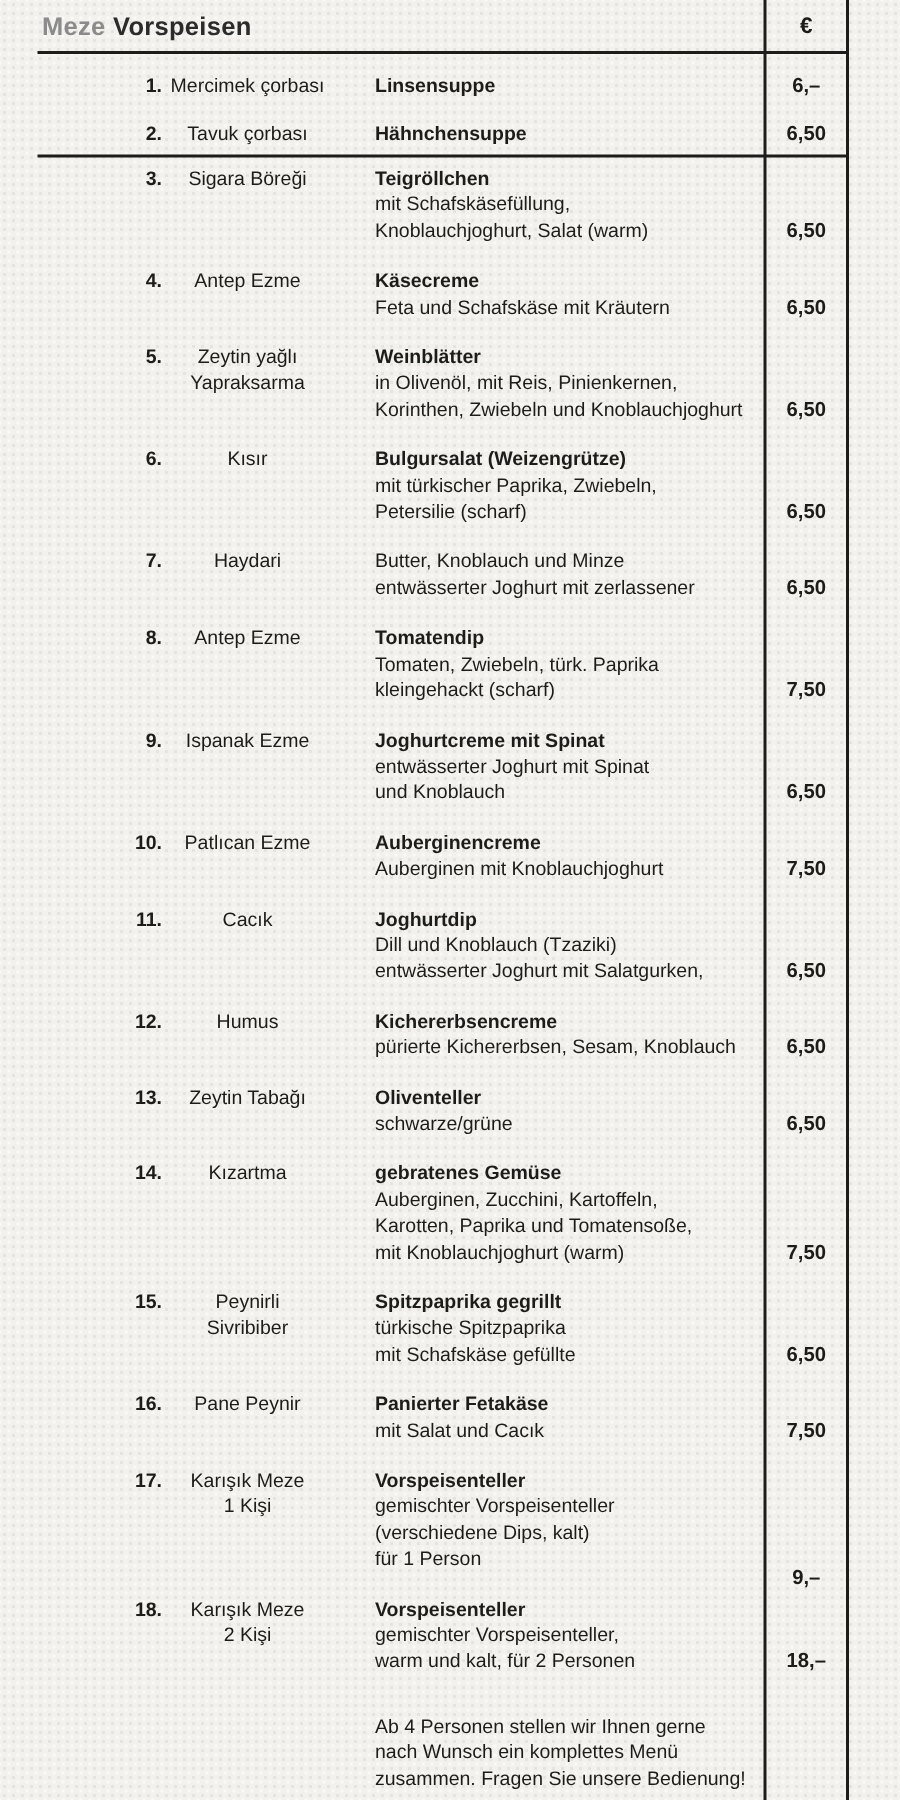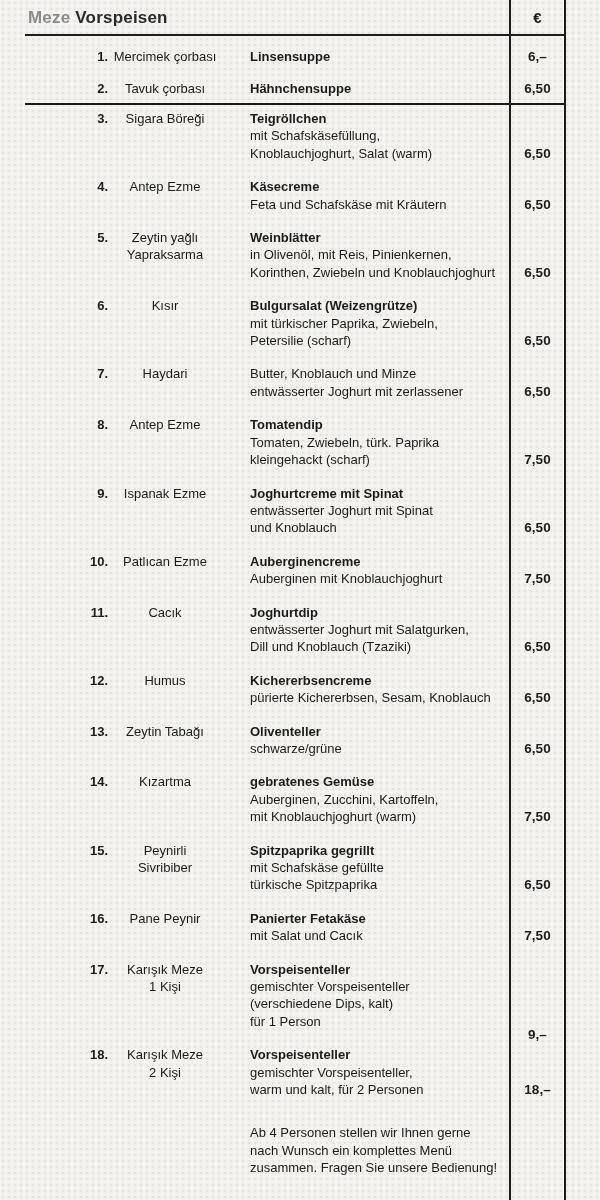--- a/index.html
+++ b/index.html
@@ -209,22 +209,22 @@
   </div>
 
   <div class="item">
     <div class="num">11.</div>
     <div class="turkish">
           <div>Cacık</div>
         </div>
     <div class="german">
       <div class="g-title">Joghurtdip</div>
       <div class="g-desc">
+            <div>Dill und Knoblauch (Tzaziki)</div>
             <div>entwässerter Joghurt mit Salatgurken,</div>
-            <div>Dill und Knoblauch (Tzaziki)</div>
           </div>
     </div>
     <div class="price">6,50</div>
   </div>
 
   <div class="item">
     <div class="num">12.</div>
     <div class="turkish">
           <div>Humus</div>
         </div>
@@ -253,37 +253,38 @@
 
   <div class="item">
     <div class="num">14.</div>
     <div class="turkish">
           <div>Kızartma</div>
         </div>
     <div class="german">
       <div class="g-title">gebratenes Gemüse</div>
       <div class="g-desc">
             <div>Auberginen, Zucchini, Kartoffeln,</div>
+            <div>Karotten, Paprika und Tomatensoße,</div>
             <div>mit Knoblauchjoghurt (warm)</div>
           </div>
     </div>
     <div class="price">7,50</div>
   </div>
 
   <div class="item">
     <div class="num">15.</div>
     <div class="turkish">
           <div>Peynirli</div>
           <div>Sivribiber</div>
         </div>
     <div class="german">
       <div class="g-title">Spitzpaprika gegrillt</div>
       <div class="g-desc">
+            <div>türkische Spitzpaprika</div>
             <div>mit Schafskäse gefüllte</div>
-            <div>türkische Spitzpaprika</div>
           </div>
     </div>
     <div class="price">6,50</div>
   </div>
 
   <div class="item">
     <div class="num">16.</div>
     <div class="turkish">
           <div>Pane Peynir</div>
         </div>

